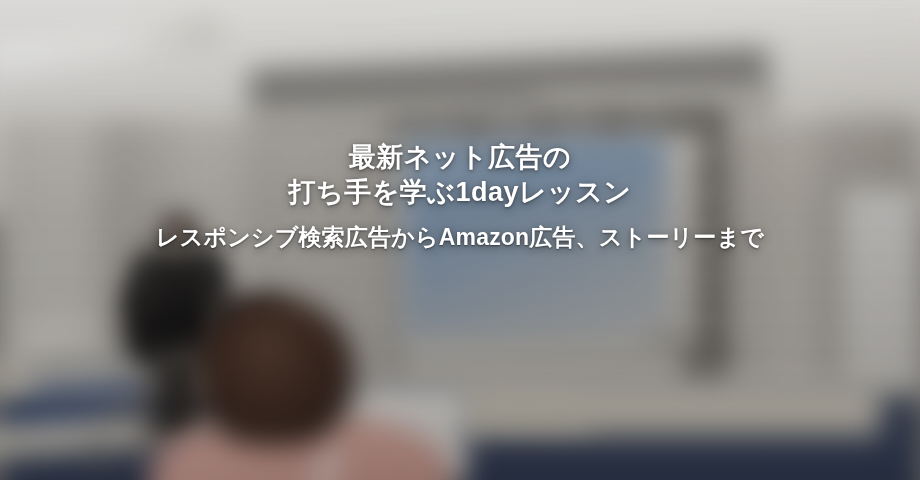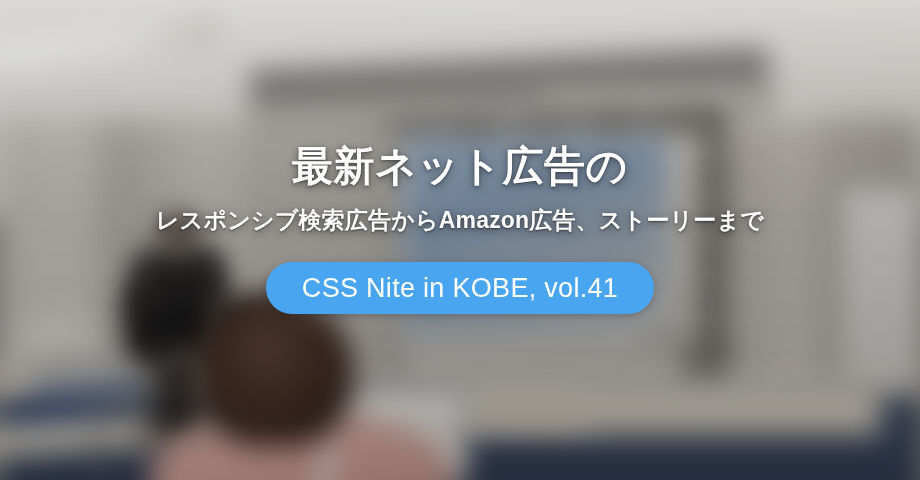--- a/index.html
+++ b/index.html
@@ -294,21 +294,21 @@
     display: flex;
     flex-direction: column;
     align-items: center;
     justify-content: flex-start;
     padding-top: 140px;
     box-sizing: border-box;
   }
   .headline {
     margin: 0;
     color: #ffffff;
-    font-size: 41px;
+    font-size: 27px;
     font-weight: 700;
     line-height: 1.30;
     letter-spacing: .5px;
     text-align: center;
     text-shadow: 0 2px 10px rgba(0,0,0,.45), 0 1px 3px rgba(0,0,0,.4);
     white-space: nowrap;
   }
   .headline .ln2 { display: block; }
   .subhead {
     margin: 12px 0 0 0;
@@ -407,18 +407,18 @@
     <div class="layer fg-strap"></div>
     <div class="layer fg-hair"></div>
   </div>
 
   <div class="photo-blur-cover"></div>
   <div class="overlay"></div>
 
   <div class="content">
     <h1 class="headline">
       <span>最新ネット広告の</span>
+      <span class="ln2">打ち手を学ぶ1dayレッスン</span>
     </h1>
     <p class="subhead">レスポンシブ検索広告からAmazon広告、ストーリーまで</p>
-    <div class="badge">CSS Nite in KOBE, vol.41</div>
   </div>
 
 </div>
 
 </body></html>

